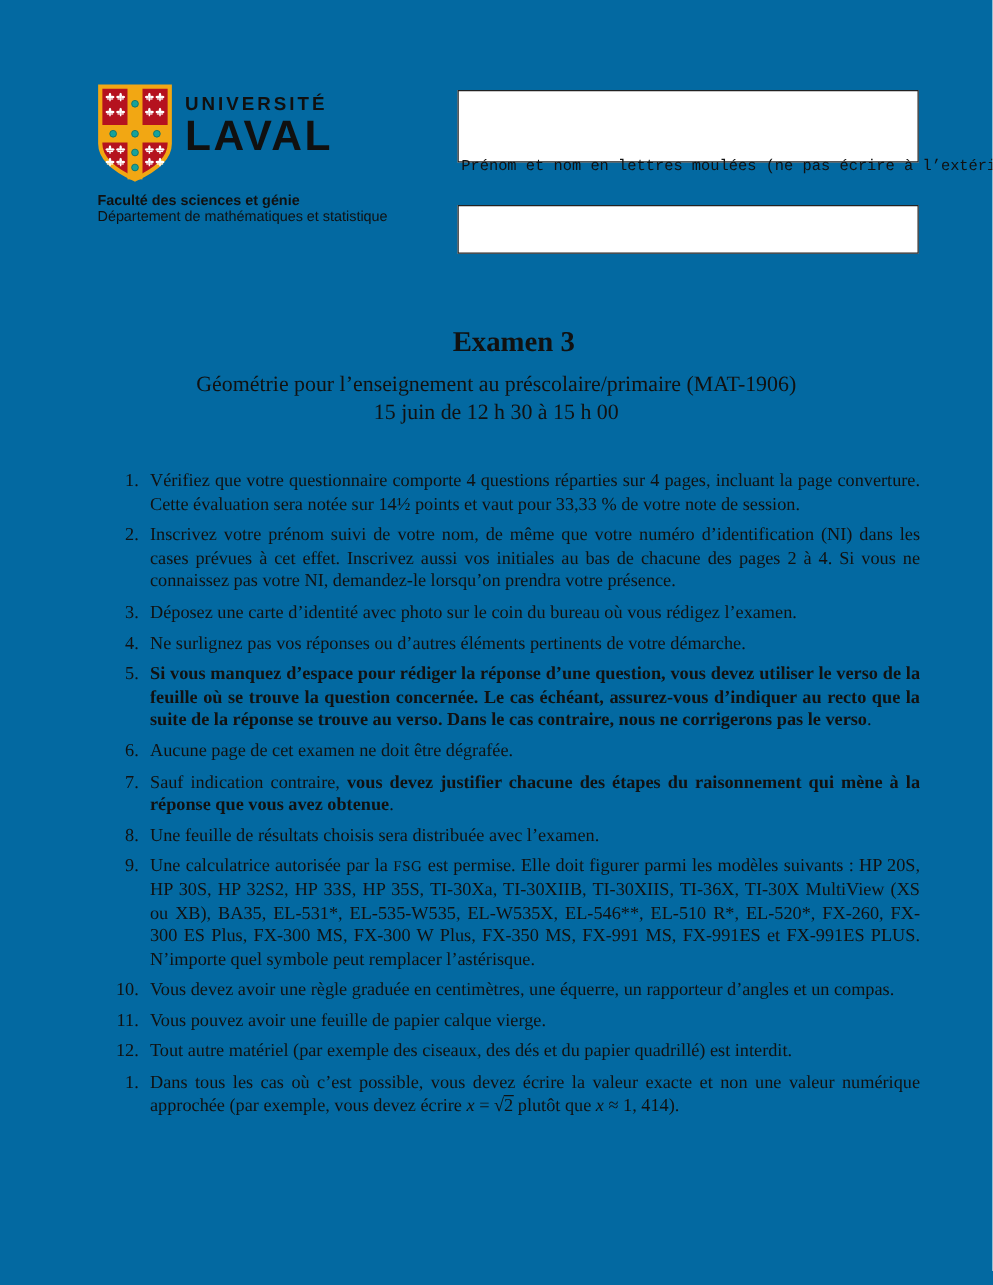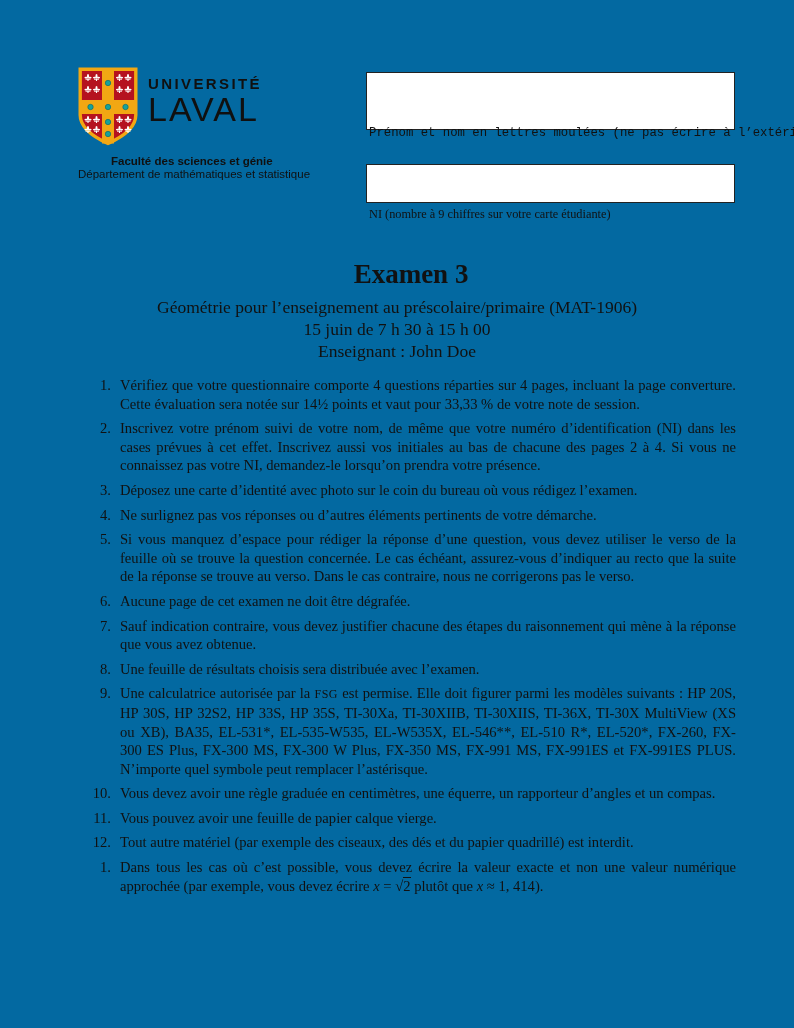--- a/index.html
+++ b/index.html
@@ -12,45 +12,45 @@
     color:#111111;
     font-family:"Liberation Serif","DejaVu Serif",serif;
     overflow:hidden;
   }
 
   
   .logo-block { position:absolute; left:78px; top:64px; }
   .shield { position:absolute; left:0; top:2px; width:60px; height:80px; }
   .wordmark { position:absolute; left:70px; top:12px; font-family:"Liberation Sans","DejaVu Sans",sans-serif; color:#101010; }
   .wm-top { font-size:15px; font-weight:600; letter-spacing:2.4px; line-height:15px; }
-  .wm-bottom { font-size:34px; font-weight:400; letter-spacing:2px; line-height:32px; margin-top:2px; }
+  .wm-bottom { font-size:34px; font-weight:700; letter-spacing:2px; line-height:32px; margin-top:2px; }
   .faculty-block { position:absolute; left:78px; top:155px; font-family:"Liberation Sans","DejaVu Sans",sans-serif; color:#101010; }
-  .faculty-line1 { font-size:11.5px; font-weight:bold; line-height:13px;margin-left:33px; }
+  .faculty-line1 { font-size:11.5px; font-weight:bold; line-height:13px; }
   .faculty-line2 { font-size:11.5px; line-height:13px;text-align:right; }
 
   
   .id-box { position:absolute; border:1.3px solid #222; background:#fff; }
   .name-box { left:366px; top:72px; width:369px; height:58px; }
   .ni-box   { left:366px; top:164px; width:369px; height:39px; }
   .box-caption { position:absolute; font-size:12.3px; color:#111; white-space:nowrap; }
   .name-caption { left:369px; top:126px;font-family:Liberation Mono, monospace; }
   .ni-caption   { left:369px; top:207px; }
 
   
   .title-block { position:absolute; left:0; top:258px; width:794px; text-align:center; }
-  .exam-title { font-size:27px; font-weight:bold; line-height:32px; margin-bottom:6px;margin-left:28px; }
+  .exam-title { font-size:23px; font-weight:bold; line-height:32px; margin-bottom:6px;margin-left:28px; }
   .title-sub { font-size:17.5px; line-height:22px; }
 
   
   .directives { position:absolute; left:72px; top:376px; width:664px; }
   .dir-heading { font-size:15.5px; font-weight:bold; line-height:20px; margin-bottom:9px; }
   .dir-item { display:flex; margin-bottom:6px; }
   .dir-num { flex:0 0 48px; text-align:right; padding-right:9px; font-size:14.6px; line-height:18.6px; }
   .dir-text { flex:1; text-align:justify; font-size:14.6px; line-height:18.6px; }
-  .dir-text .bold { font-weight:normal; }
+  .dir-text .bold { font-weight:bold; }
   .dir-text .smallcaps { font-size:0.82em; letter-spacing:0.5px; }
   .dir-text .math { font-style:italic; }
   .dir-text .rad { font-style:normal; border-top:1.3px solid #111; }
 </style>
 </head>
 <body>
 
 <div class="page">
 
   <div class="logo-block">
@@ -108,27 +108,25 @@
 
   <div class="faculty-block">
     <div class="faculty-line1">Faculté des sciences et génie</div>
     <div class="faculty-line2">Département de mathématiques et statistique</div>
   </div>
 
   <div class="id-box name-box"></div>
   <div class="box-caption name-caption">Prénom et nom en lettres moulées (ne pas écrire à l’extérieur de l’encadré)</div>
 
   <div class="id-box ni-box"></div>
-  <div class="box-caption ni-caption">NI (nombre à 9 chiffres sur votre carte étudiante)</div>
 
   <div class="title-block">
     <div class="exam-title">Examen 3</div>
     <div class="title-sub">Géométrie pour l’enseignement au préscolaire/primaire (MAT-1906)</div>
-    <div class="title-sub">15 juin de 7 h 30 à 15 h 00</div>
-    <div class="title-sub">Enseignant : John Doe</div>
+    <div class="title-sub">15 juin de 12 h 30 à 15 h 00</div>
   </div>
 
   <div class="directives">
     <div>
         <div class="dir-item">
           <span class="dir-num">1.</span>
           <span class="dir-text"><span>Vérifiez que votre questionnaire comporte 4 questions réparties sur 4 pages, incluant la page converture. Cette évaluation sera notée sur 14½ points et vaut pour 33,33 % de votre note de session.</span></span>
         </div>
         <div class="dir-item">
           <span class="dir-num">2.</span>

